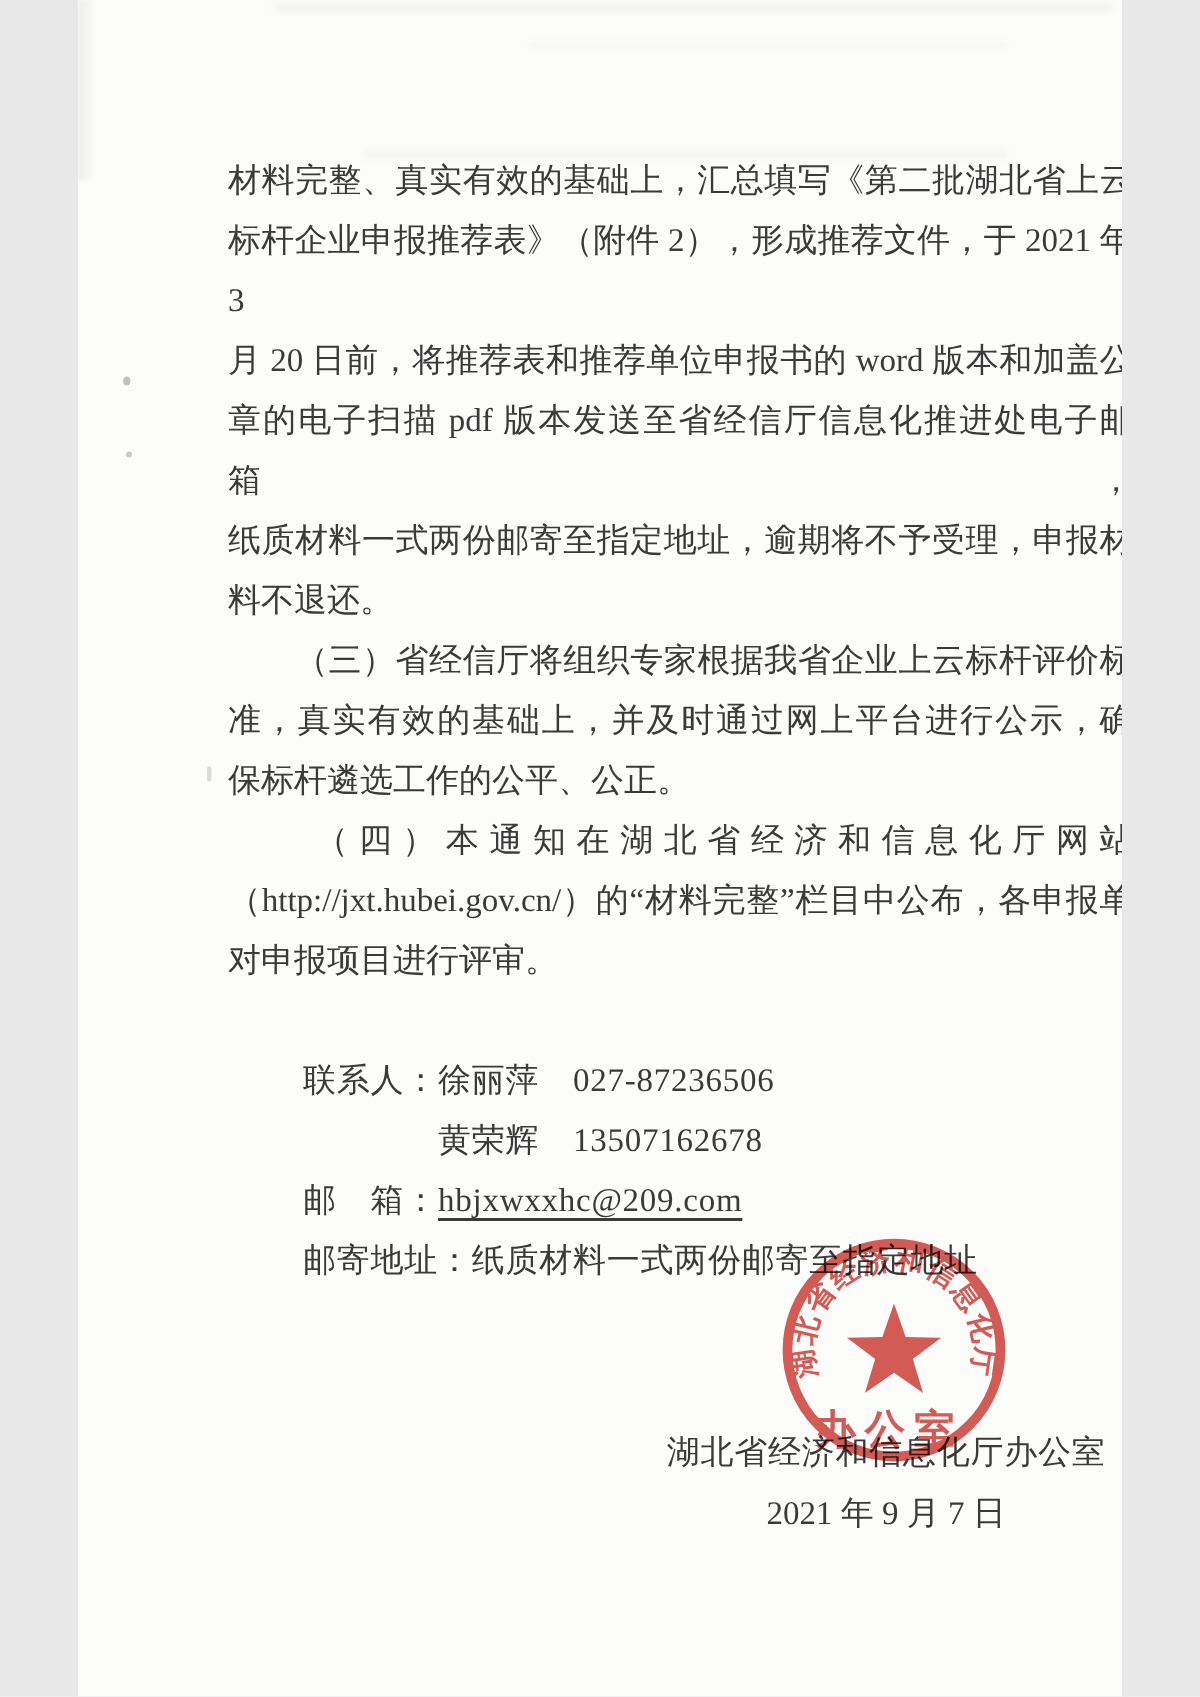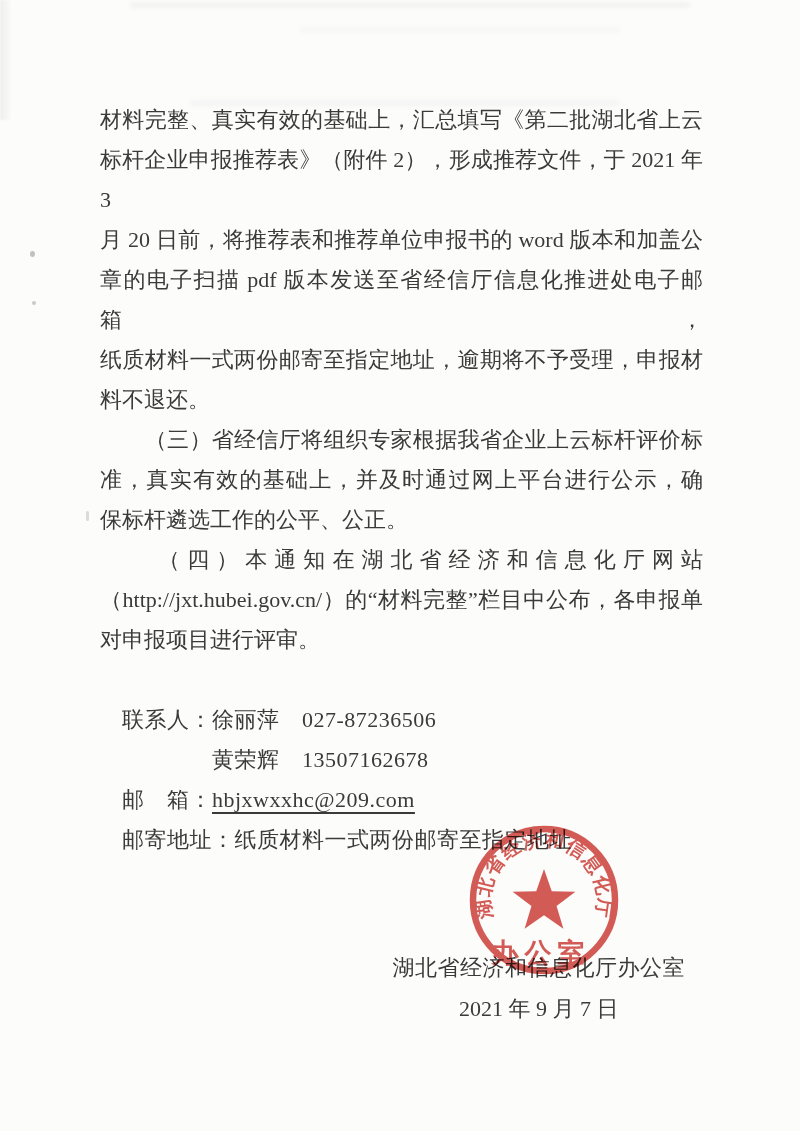--- a/index.html
+++ b/index.html
@@ -3,21 +3,21 @@
 <meta charset="utf-8">
 <style>
   :root{
     --ink: #3a3a3a;
     --paper: #fcfcfb;
     --seal: #d24a44;
   }
   html,body{ margin:0; padding:0; background:#e8e8e8; }
   .page{
     position:relative;
-    width:800px; height:1131px;
+    width:696px; height:1131px;
     margin:0 auto;
     background:var(--paper);
     font-family:"Liberation Serif","DejaVu Serif",serif;
     color:var(--ink);
     overflow:hidden;
   }
   
   .streak{ position:absolute; background:rgba(120,120,128,.07); filter:blur(2px); border-radius:3px; }
   .streak.s1{ left:130px; top:2px;  width:560px; height:6px; }
   .streak.s2{ left:300px; top:28px; width:320px; height:4px; background:rgba(120,120,128,.05); }
@@ -31,21 +31,21 @@
   .speck.k3{ left:86px; top:511px; width:3px; height:10px; opacity:.30; border-radius:2px; }
 
   .content{
     position:absolute; left:100px; top:100px; width:603px;
     font-size:22px; line-height:40px;
   }
   .para{ margin:0; }
   .line{ text-align:justify; text-align-last:justify; text-justify:inter-character; }
   .line.last{ text-align-last:left; }
 
-  .contact{ margin-top:40px; margin-left:22px; }
+  .contact{ margin-top:40px; margin-left:50px; }
   .cline{ line-height:40px; letter-spacing:.5px; }
   .email{ text-decoration:underline; text-underline-offset:5px; text-decoration-thickness:1.5px; }
 
   .sig-wrap{ margin-top:88px; text-align:right; padding-right:18px; }
   .sig-inner{ display:inline-block; text-align:center; }
   .sig-office{ line-height:40px; letter-spacing:.5px; }
   .sig-date{ line-height:41px; }
 
   .seal{
     position:absolute; left:465px; top:821px; width:158px; height:158px;

